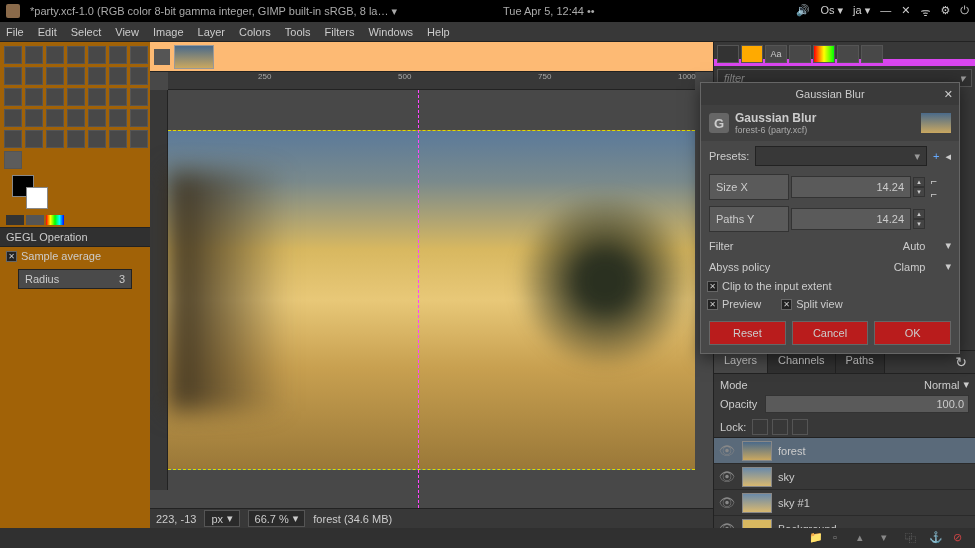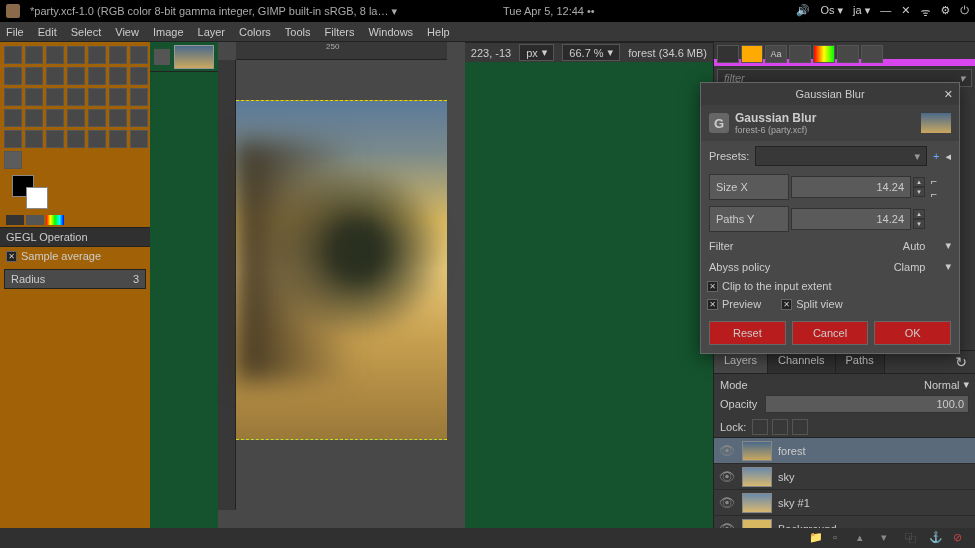--- a/index.html
+++ b/index.html
@@ -17,22 +17,22 @@
 .tool{width:18px;height:18px;background:#484848;border:1px solid #555;cursor:pointer}
 .tool.sel{background:#5c5c5c}
 .fgbg{padding:6px;position:relative;height:40px}
 .fgbg .fg{width:22px;height:22px;background:#000;border:1px solid #888;position:absolute;left:12px;top:2px}
 .fgbg .bg{width:22px;height:22px;background:#fff;border:1px solid #888;position:absolute;left:26px;top:14px}
 .minirow{display:flex;gap:2px;padding:2px 6px}
 .mini{width:18px;height:10px}
 .section-title{padding:3px 6px;background:#303030;border-top:1px solid #222;border-bottom:1px solid #222}
 .check-row{padding:3px 6px;display:flex;align-items:center;gap:4px}
 .check{width:11px;height:11px;background:#222;border:1px solid #666;display:flex;align-items:center;justify-content:center;font-size:8px}
-.slider{margin:4px 4px;height:20px;background:#4a4a4a;border:1px solid #222;display:flex;align-items:center;justify-content:space-between;padding:0 6px}
-.center{flex:1;display:flex;flex-direction:row;background:#14532d;position:relative}
+.slider{margin:4px 18px;height:20px;background:#4a4a4a;border:1px solid #222;display:flex;align-items:center;justify-content:space-between;padding:0 6px}
+.center{flex:1;display:flex;flex-direction:column;background:#fdba74;position:relative}
 .thumb-bar{height:30px;display:flex;align-items:center;gap:4px;padding:2px 4px;border-bottom:1px solid #222}
 .thumb-bar .home{width:16px;height:16px;background:#555}
 .thumb-bar .thumb{width:40px;height:24px;background:linear-gradient(#4a6a8a,#caa860);border:1px solid #999}
 .canvas-wrap{flex:1;position:relative;overflow:hidden;background:#484848}
 .ruler-h{position:absolute;top:0;left:18px;right:18px;height:18px;background:#383838;border-bottom:1px solid #222;display:flex}
 .ruler-h .tick{position:absolute;top:0;font-size:8px;color:#aaa}
 .ruler-v{position:absolute;left:0;top:18px;bottom:18px;width:18px;background:#383838;border-right:1px solid #222}
 .canvas{position:absolute;left:18px;top:18px;right:18px;bottom:0;background:#484848}
 .image{position:absolute;left:0;top:40px;right:0;height:340px;background:linear-gradient(180deg,#5b7a9a 0%,#7a8a8c 15%,#d8b860 35%,#e8c878 50%,#c8a050 70%,#9a7838 100%);border-top:1px dashed #dd0;border-bottom:1px dashed #dd0}
 .image::before{content:"";position:absolute;right:0;top:60px;width:180px;height:180px;background:radial-gradient(circle,#2a3020 20%,transparent 70%);filter:blur(8px)}

